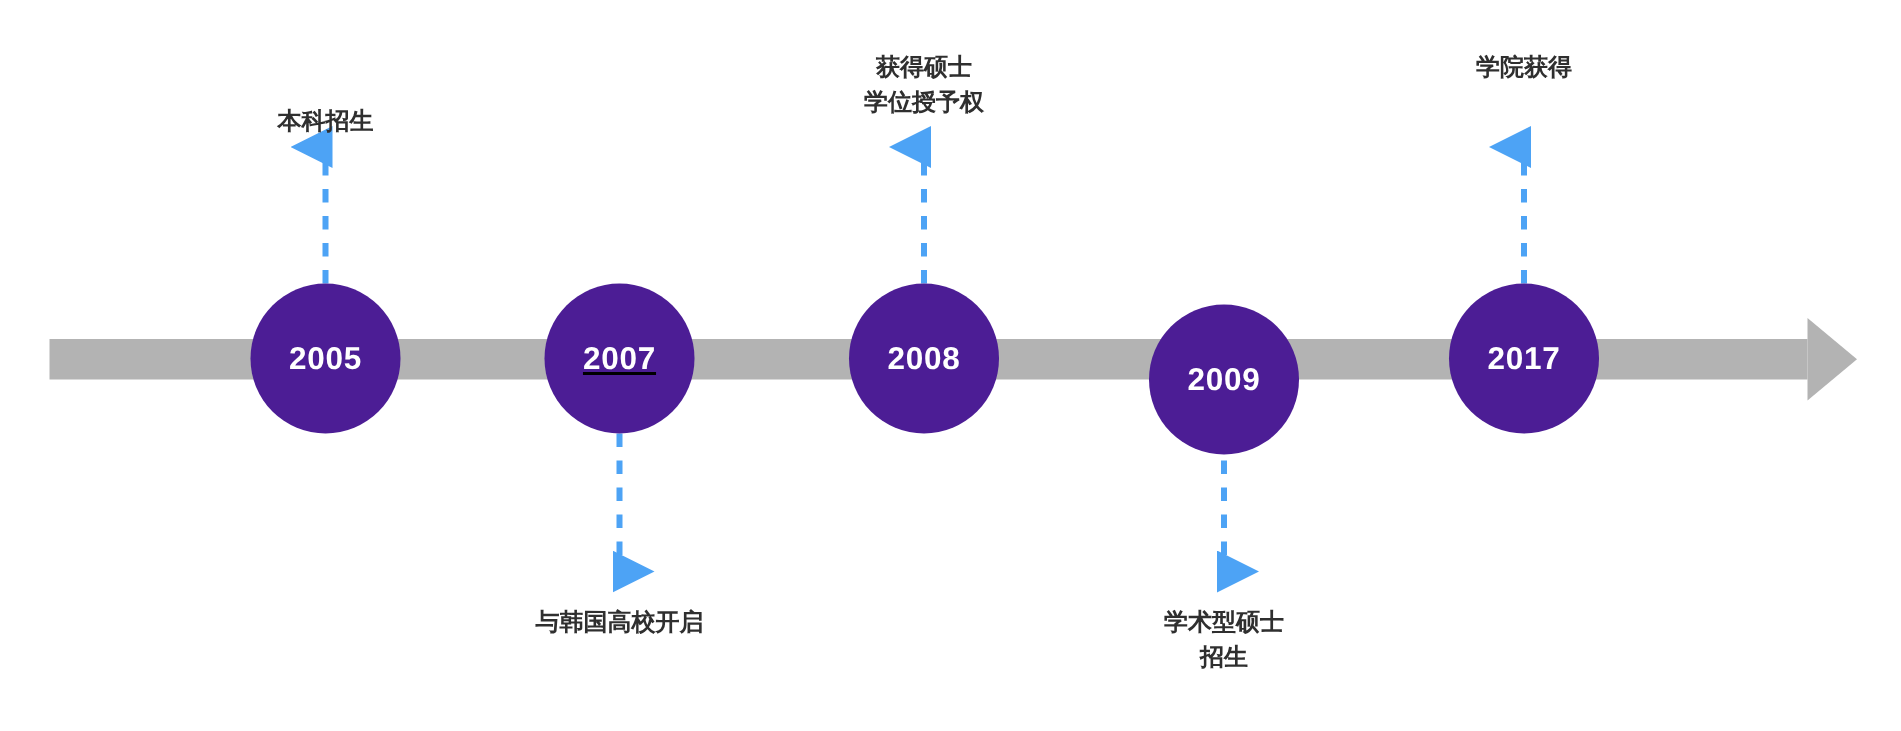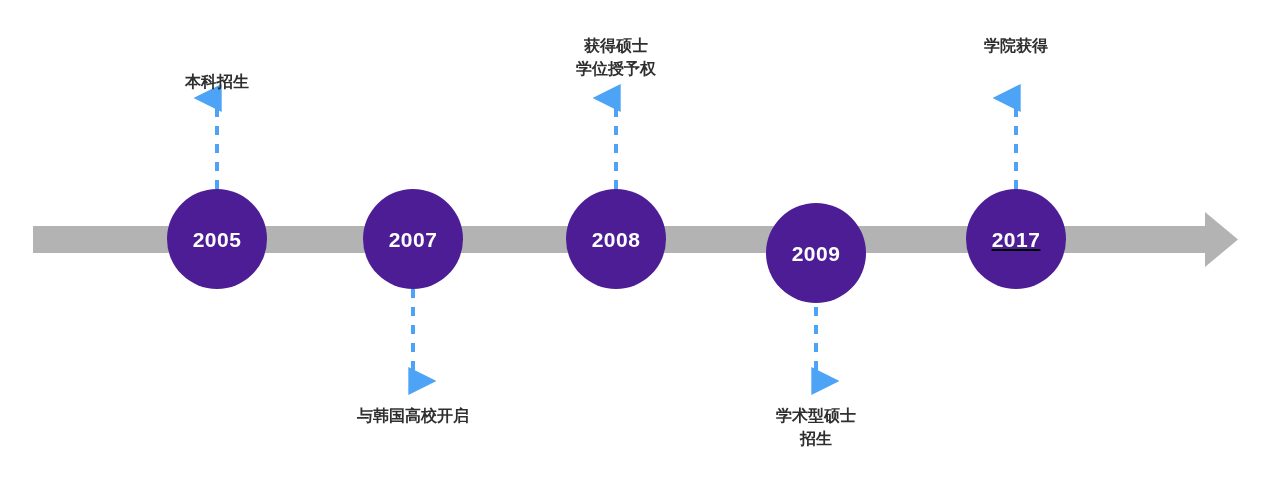--- a/index.html
+++ b/index.html
@@ -82,30 +82,30 @@
       <line x1="413" y1="289" x2="413" y2="381" stroke="#4da3f5" stroke-width="4" stroke-dasharray="9 9" marker-end="url(#down-arrow)"></line>
       <line x1="616" y1="189" x2="616" y2="98" stroke="#4da3f5" stroke-width="4" stroke-dasharray="9 9" marker-end="url(#up-arrow)"></line>
       <line x1="816" y1="289" x2="816" y2="381" stroke="#4da3f5" stroke-width="4" stroke-dasharray="9 9" marker-end="url(#down-arrow)"></line>
       <line x1="1016" y1="189" x2="1016" y2="98" stroke="#4da3f5" stroke-width="4" stroke-dasharray="9 9" marker-end="url(#up-arrow)"></line>
     </g>
   </svg>
 
   <div class="milestone-node" style="left:167px; top:189px;">
     <span class="milestone-year">2005</span>
   </div>
-  <div class="milestone-node" style="left:363px; top:189px;">
+  <div class="milestone-node" style="left:363px; top:189px;text-decoration:underline;">
     <span class="milestone-year">2007</span>
   </div>
   <div class="milestone-node" style="left:566px; top:189px;">
     <span class="milestone-year">2008</span>
   </div>
   <div class="milestone-node" style="left:766px; top:203px;">
     <span class="milestone-year">2009</span>
   </div>
-  <div class="milestone-node" style="left:966px; top:189px;text-decoration:underline;">
+  <div class="milestone-node" style="left:966px; top:189px;">
     <span class="milestone-year">2017</span>
   </div>
 
   <div class="event-label" style="left:217px; top:42px;margin-top:28px;">
     <span class="lbl-line">本科招生</span>
   </div>
 
   <div class="event-label" style="left:413px; top:404px;text-align:right;">
     <span class="lbl-line">与韩国高校开启</span>
   </div>

